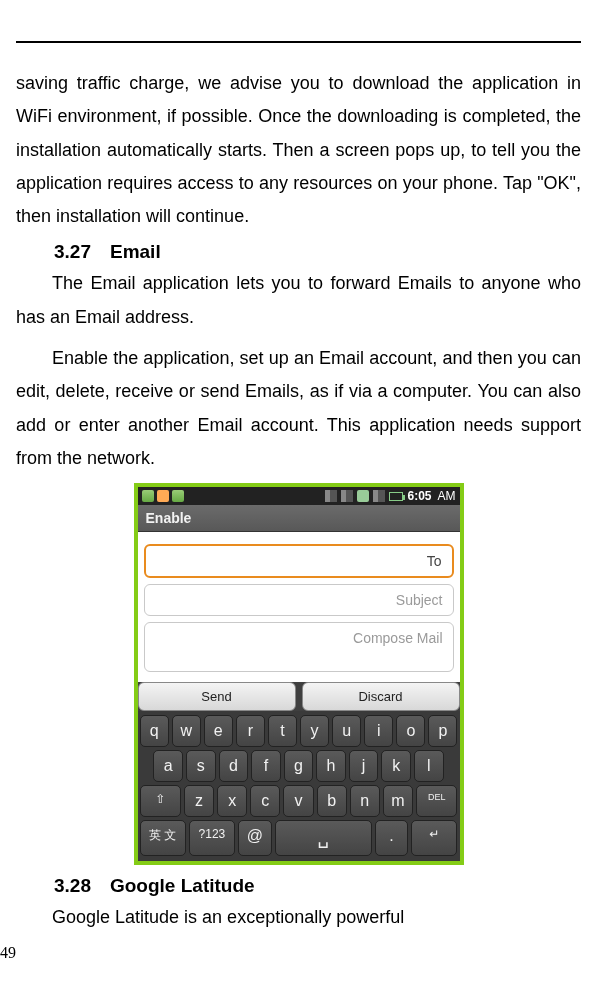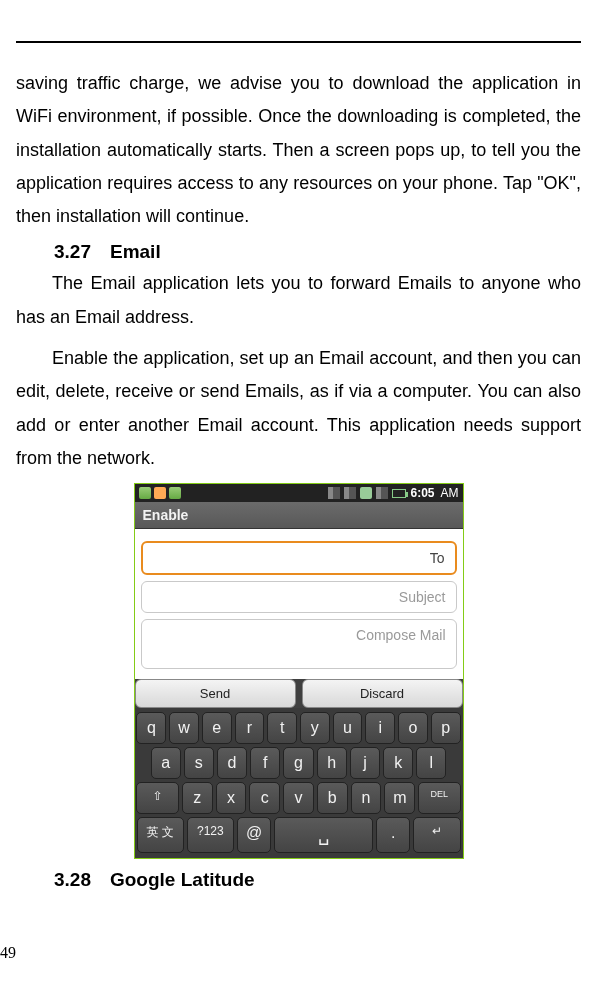--- a/index.html
+++ b/index.html
@@ -31,21 +31,21 @@
   font-size: 19px;
   font-weight: bold;
   margin: 6px 0 4px 2em;
 }
 .section-head .num { margin-right: 1em; }
 
 
 .shot {
   width: 330px;
   margin: 6px auto 10px auto;
-  border: 1px solid #84cc16;
+  border: 4px solid #84cc16;
   background: #000;
   font-family: Arial, sans-serif;
 }
 .statusbar {
   background: #222;
   color: #fff;
   display: flex;
   align-items: center;
   font-size: 11px;
   padding: 2px 4px;
@@ -217,15 +217,16 @@
         <div class="key">.</div>
         <div class="key wide">↵</div>
       </div>
     </div>
   </div>
 
   <div class="section-head">
     <span class="num">3.28</span><span>Google Latitude</span>
   </div>
 
+  <p class="para indent">Google Latitude is an exceptionally powerful</p>
 </div>
 
 <div class="pgnum">49</div>
 
 </body></html>

